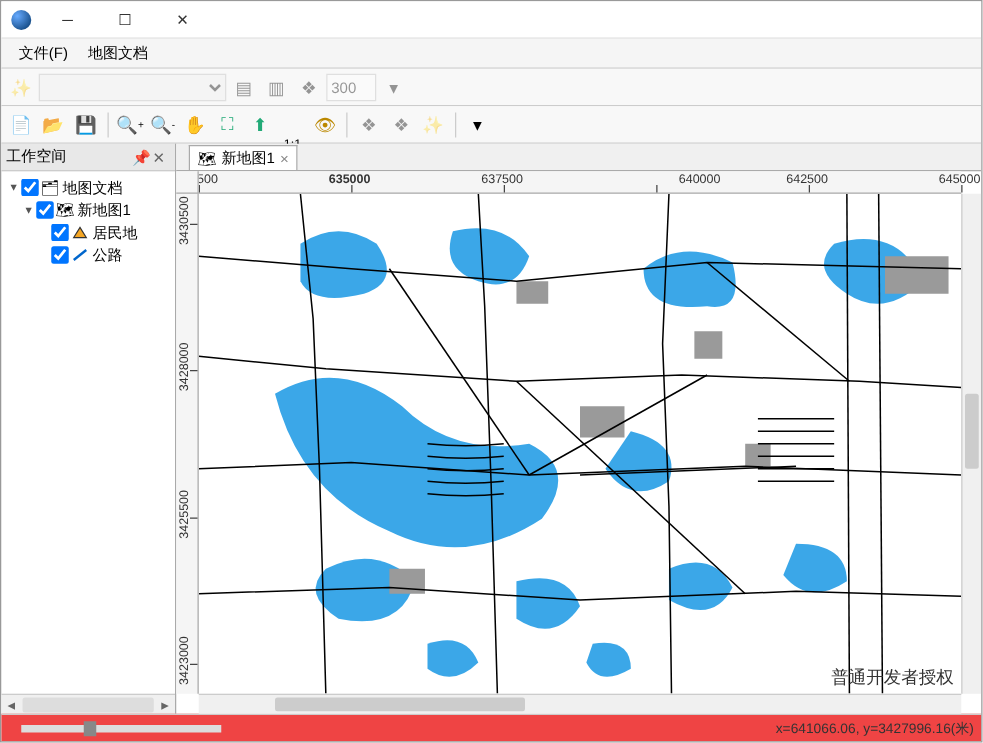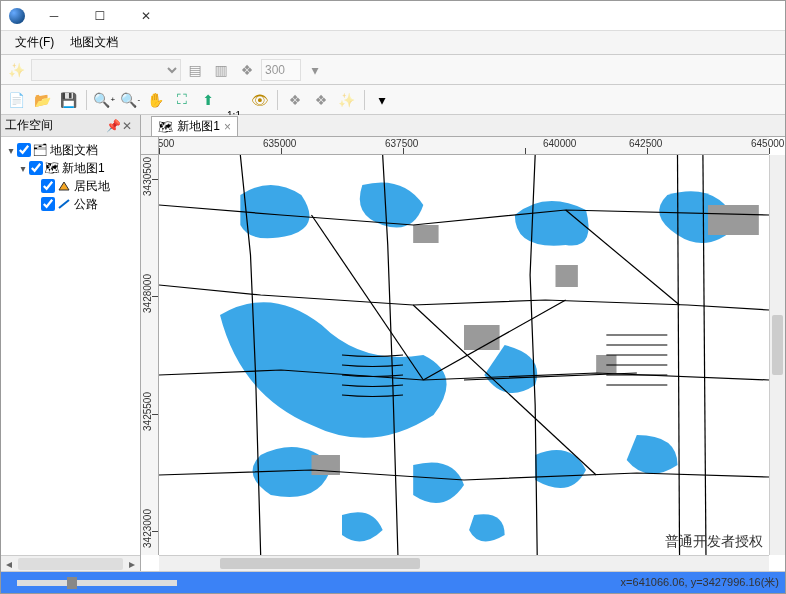--- a/index.html
+++ b/index.html
@@ -56,21 +56,21 @@
 .ruler-left .tlabel { position: absolute; left: 1px; font-size: 10px; color: #333; writing-mode: vertical-rl; transform: rotate(180deg); }
 .map-canvas { position: absolute; left: 18px; top: 18px; right: 16px; bottom: 16px; background: #fff; overflow: hidden; }
 .map-canvas svg { width: 100%; height: 100%; }
 .map-watermark { position: absolute; right: 22px; bottom: 20px; font-size: 14px; color: #333; }
 .map-scroll-v { position: absolute; right: 0; top: 18px; bottom: 16px; width: 16px; background: #f0f0f0; border-left: 1px solid #ccc; }
 .map-scroll-v .thumb { position: absolute; left: 2px; right: 2px; top: 40%; height: 60px; background: #ccc; border-radius: 2px; }
 .map-scroll-h { position: absolute; left: 18px; right: 16px; bottom: 0; height: 16px; background: #f0f0f0; border-top: 1px solid #ccc; }
 .map-scroll-h .thumb { position: absolute; top: 2px; bottom: 2px; left: 10%; width: 200px; background: #ccc; border-radius: 2px; }
 
 
-.statusbar { height: 22px; background: #3b82f6; border-top: 1px solid #ccc; display: flex; align-items: center; padding: 0 6px; }
+.statusbar { height: 22px; background: #ef4444; border-top: 1px solid #ccc; display: flex; align-items: center; padding: 0 6px; }
 .statusbar .stat-left { flex: 1; }
 .statusbar .stat-right { color: #333; font-size: 11px; }
 .statusbar .slider { width: 160px; height: 6px; background: #ddd; margin-left: 10px; position: relative; }
 .statusbar .slider .thumb { position: absolute; left: 50px; top: -3px; width: 10px; height: 12px; background: #888; }
 </style>
 </head>
 <body>
 
 <div class="titlebar">
   <div class="app-icon"></div>
@@ -172,21 +172,21 @@
         <span>新地图1</span>
         <span class="close">×</span>
       </div>
     </div>
     <div class="map-canvas-wrap">
       <div class="ruler-corner"></div>
       <div class="ruler-top" id="ruler-top">
           <div class="tick" style="left: 0%;"></div>
           <div class="tlabel" style="left: calc(0% - 18px);">632500</div>
           <div class="tick" style="left: 20%;"></div>
-          <div class="tlabel" style="left: calc(20% - 18px);">635000</div>
+          <div class="tlabel" style="left: calc(20% - 18px); font-weight: bold;">635000</div>
           <div class="tick" style="left: 40%;"></div>
           <div class="tlabel" style="left: calc(40% - 18px);">637500</div>
           <div class="tick" style="left: 60%;"></div>
           <div class="tlabel" style="left: calc(60% - 18px); margin-left: 36px;">640000</div>
           <div class="tick" style="left: 80%;"></div>
           <div class="tlabel" style="left: calc(80% - 18px);">642500</div>
           <div class="tick" style="left: 100%;"></div>
           <div class="tlabel" style="left: calc(100% - 18px);">645000</div>
         </div>
       <div class="ruler-left" id="ruler-left">

